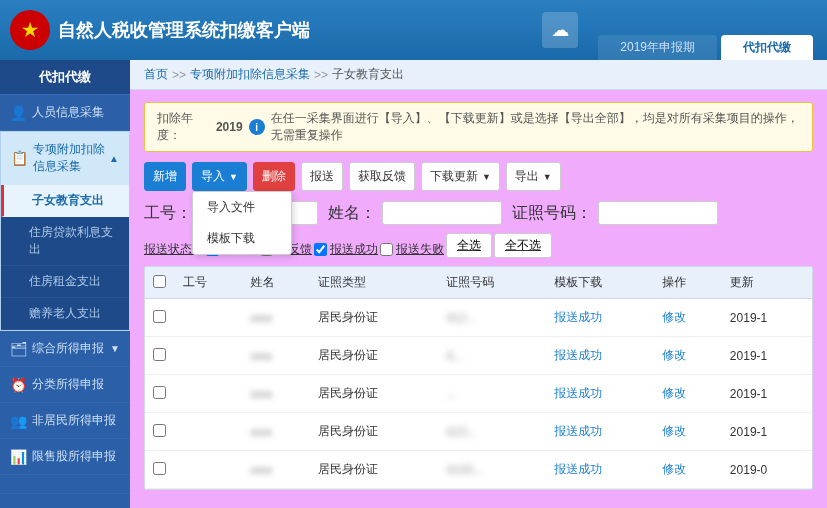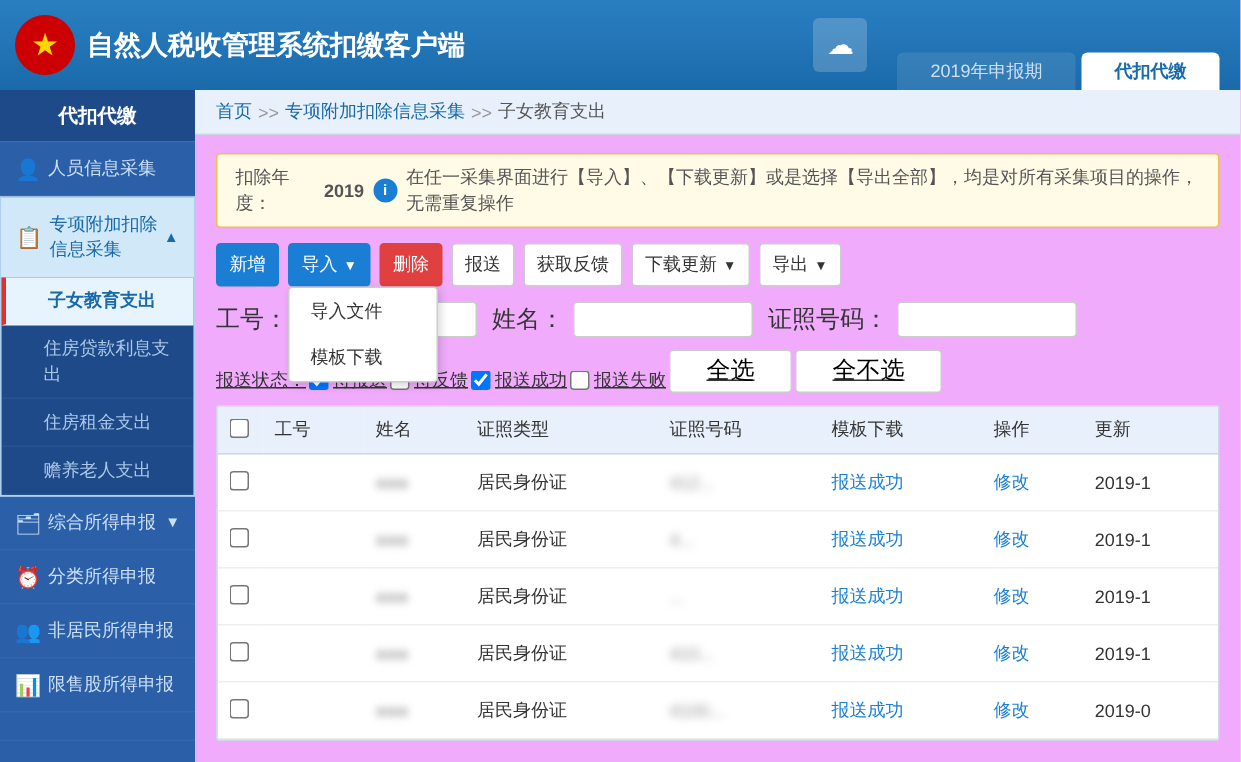--- a/index.html
+++ b/index.html
@@ -55,21 +55,21 @@
     
     .search-bar { display: flex; gap: 10px; align-items: center; margin-bottom: 8px; flex-wrap: wrap; }
     .search-field { display: flex; align-items: center; gap: 6px; }
     .search-label { font-size: 16px; color: #333; white-space: nowrap; }
     .search-input { border: 1px solid #ccc; border-radius: 3px; padding: 4px 7px; font-size: 12px; width: 120px; }
 
     
     .filter-row { display: flex; align-items: flex-end; gap: 2px; margin-bottom: 8px; font-size: 12px; color: #333; text-decoration: underline; }
     .filter-row label { display: flex; align-items: center; gap: 3px; cursor: pointer; }
     .filter-row input[type=checkbox] { cursor: pointer; }
-    .filter-btn { padding: 3px 24px; border: 1px solid #ccc; background: white; border-radius: 3px; cursor: pointer; font-size: 16px; }
+    .filter-btn { padding: 3px 10px; border: 1px solid #ccc; background: white; border-radius: 3px; cursor: pointer; font-size: 12px; }
 
     
     .table-wrapper { border: 1px solid #d0d8e8; border-radius: 2px; overflow: hidden; }
     table { width: 100%; border-collapse: collapse; background: white; }
     thead tr { background: #e8f0fb; }
     thead th { padding: 7px 8px; font-size: 12px; color: #333; font-weight: normal; border-bottom: 1px solid #d0d8e8; text-align: left; white-space: nowrap; }
     tbody tr { border-bottom: 1px solid #eee; }
     tbody td { padding: 10px 8px; font-size: 12px; color: #333; white-space: nowrap; }
     .status-success { color: #1a7fd4; }
     .action-link { color: #1a7fd4; cursor: pointer; text-decoration: none; }

